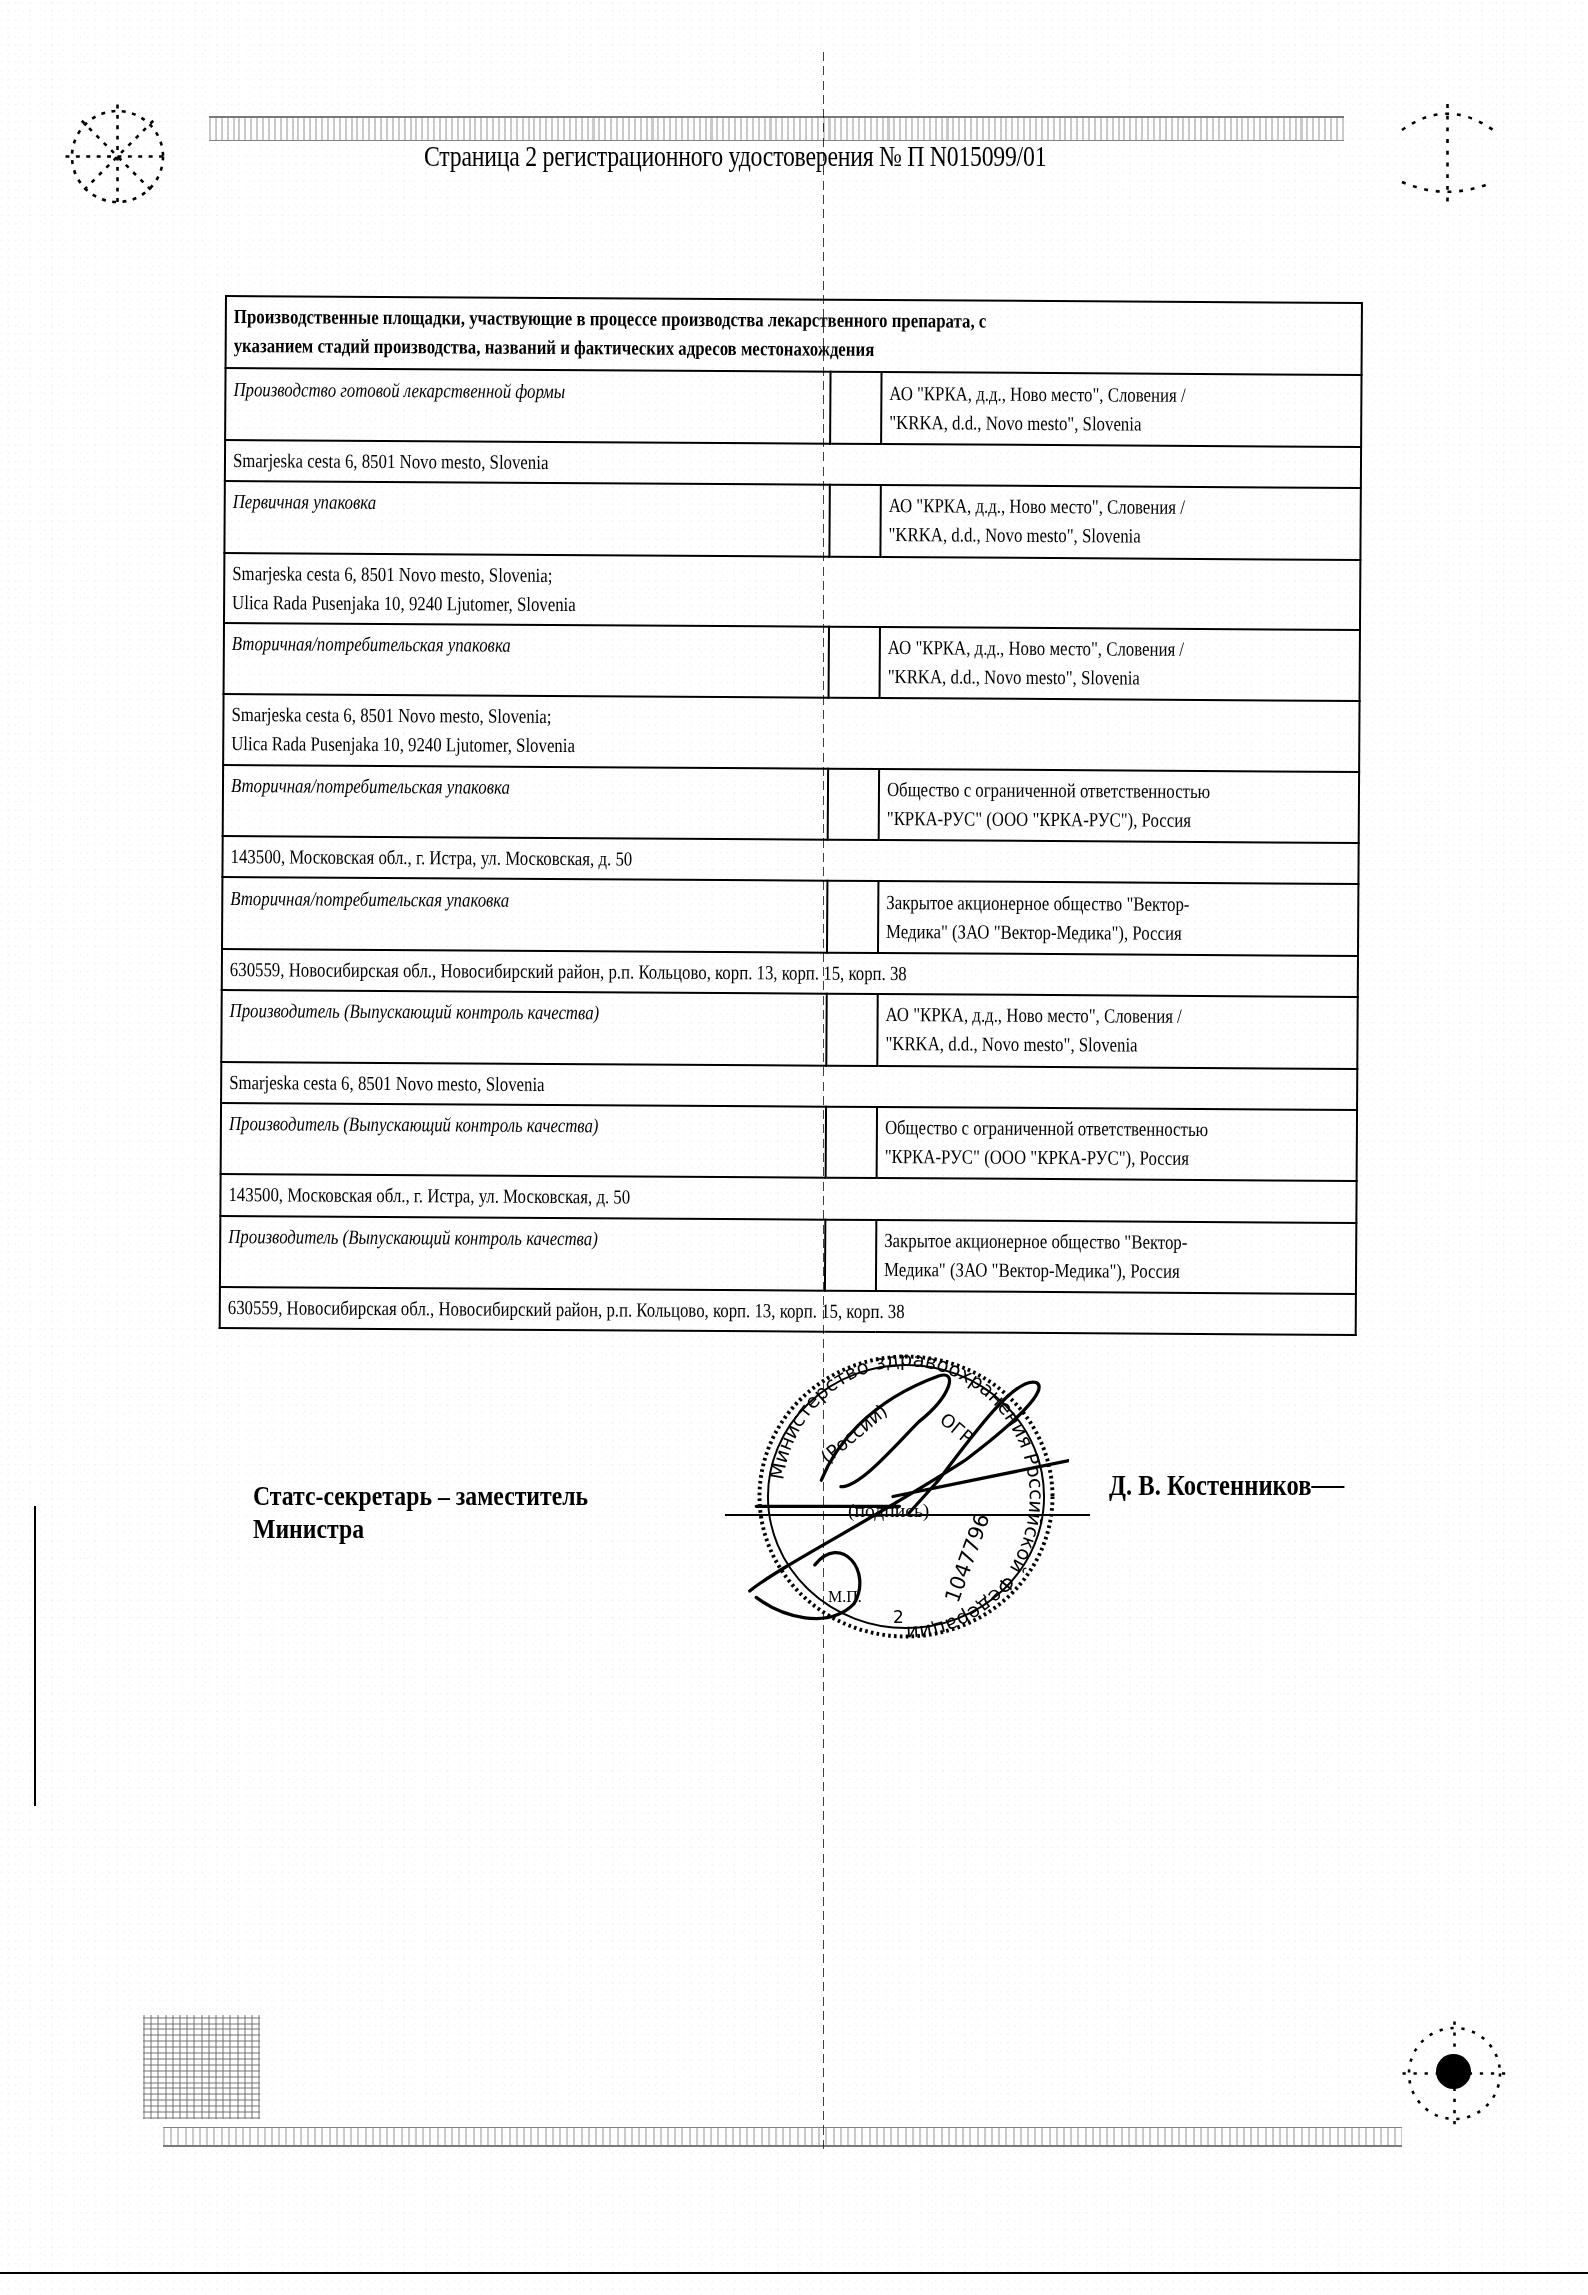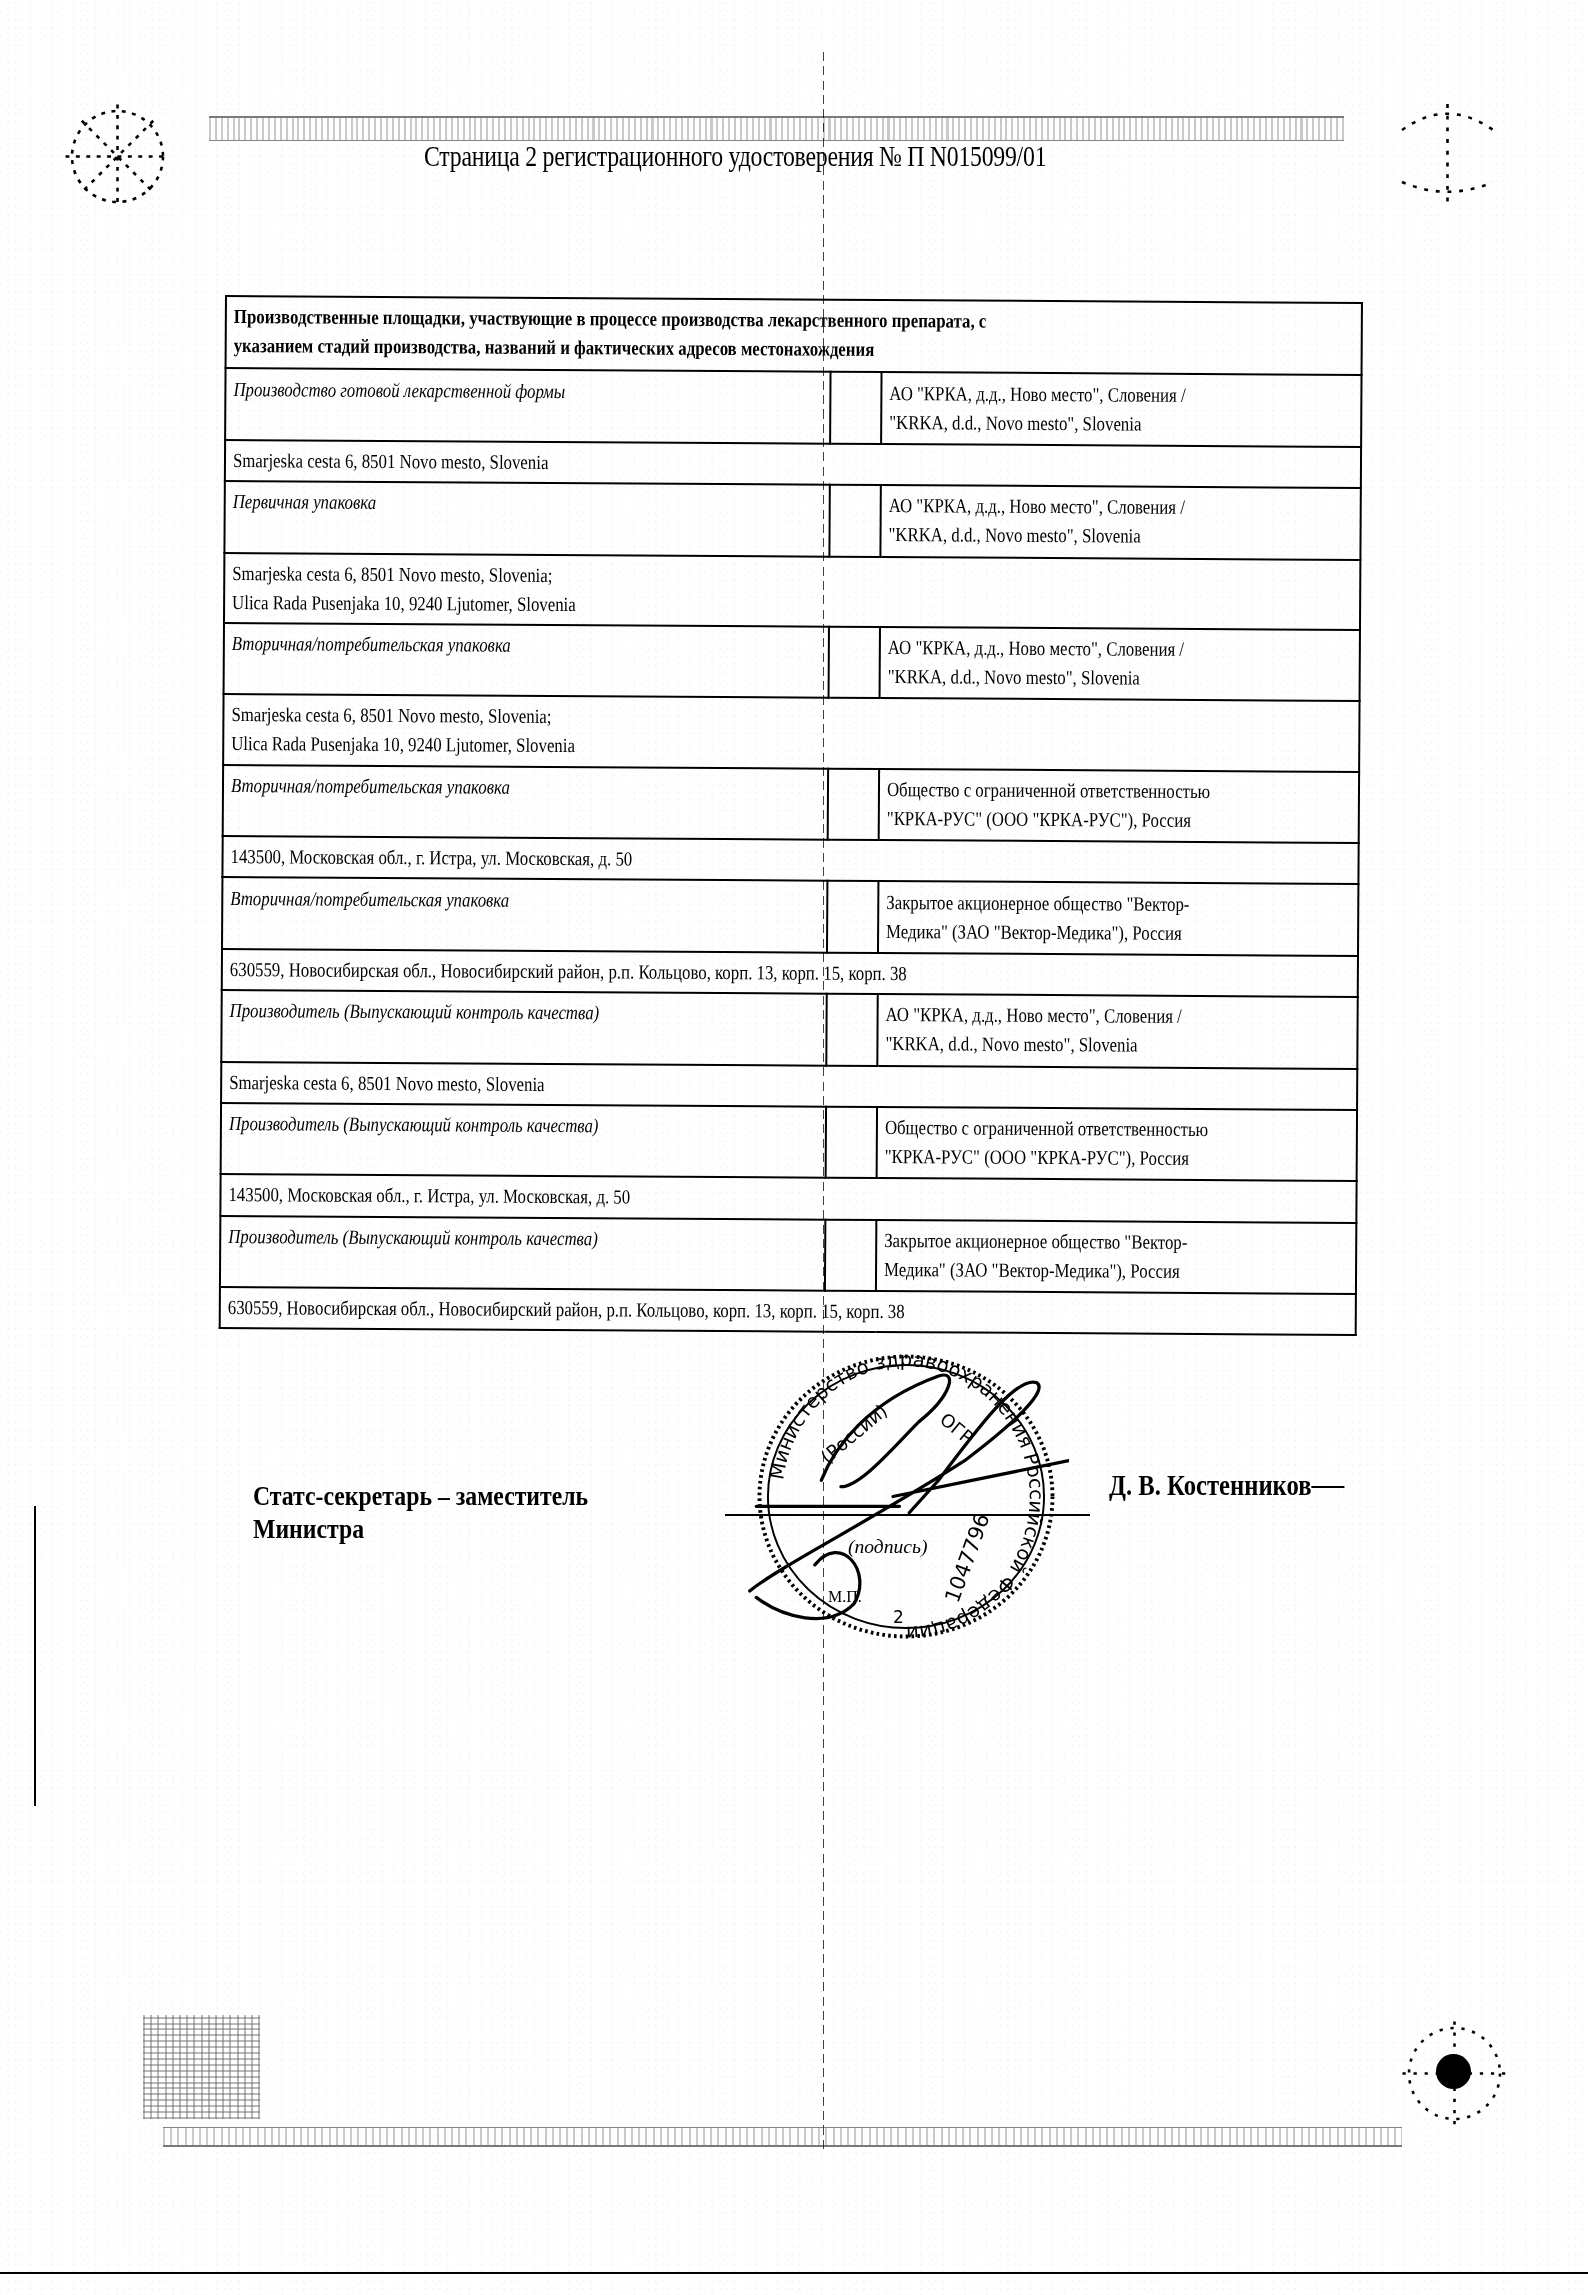--- a/index.html
+++ b/index.html
@@ -53,21 +53,21 @@
   }
   .sig-line { position:absolute; left: 725px; top: 1514px; width: 365px; height: 2px; background:#000; }
   .sig-right {
     position: absolute; left: 1109px; top: 1469px; font-weight: bold; font-size: 29px;
     transform: scaleX(0.85); transform-origin: left top; white-space: nowrap;
   }
   .sig-right::after { content:""; position:absolute; left:100%; top:17px; width:39px; height:2px; background:#000; }
 
   .stamp { position: absolute; left: 743px; top: 1350px; width: 326px; height: 293px; }
   .stamp-label { position:absolute; font-size: 19.6px; white-space: nowrap; }
-  .stamp-podpis { left: 848px; top: 1536px; font-style: italic; }
+  .stamp-podpis { left: 848px; top: 1500px; }
   .stamp-mp { left: 828px; top: 1588px; font-size: 16px; }
 
   .corner-mark { position:absolute; width: 117px; height: 117px; }
   .dot { position:absolute; left: 1436px; top: 2054px; width: 35px; height: 35px; border-radius: 50%; background:#000; }
   .qr { position:absolute; left: 143px; top: 2015px; width: 117px; height: 104px;
         background: repeating-linear-gradient(0deg, rgba(0,0,0,.5) 0 2px, transparent 2px 5.9px),
                     repeating-linear-gradient(90deg, rgba(0,0,0,.5) 0 2px, transparent 2px 7.2px);
         opacity:.55; }
 </style>
 </head>

